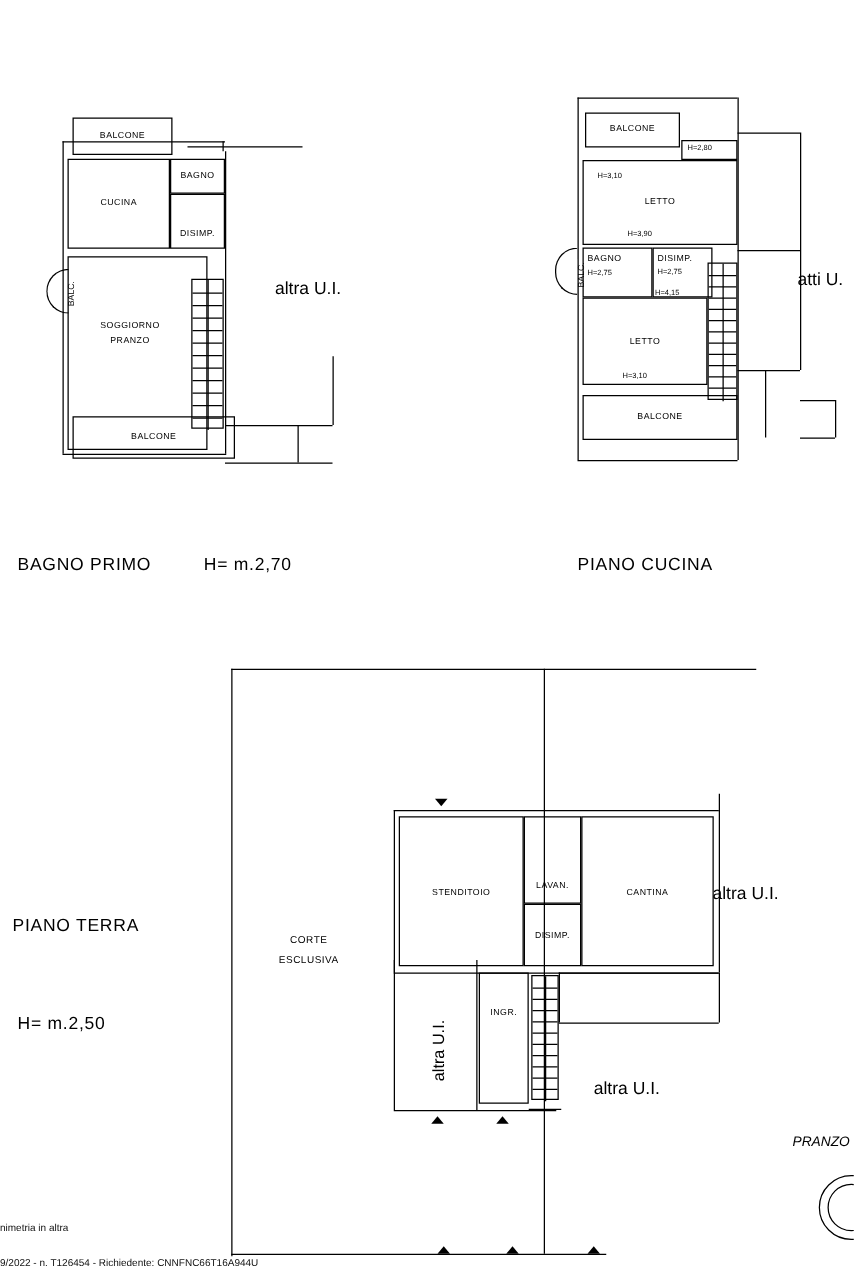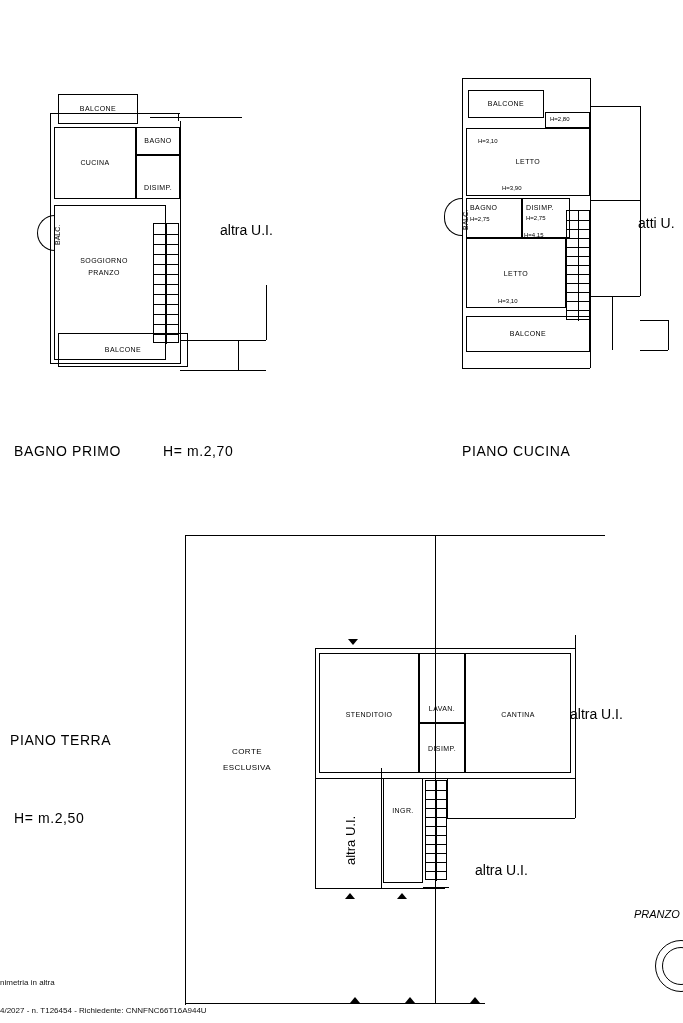--- a/index.html
+++ b/index.html
@@ -217,13 +217,13 @@
 <div class="big" style="left:475px;top:862px;">altra U.I.</div>
 
 <div class="title" style="left:10px;top:732px;">PIANO TERRA</div>
 <div class="title" style="left:14px;top:810px;">H= m.2,50</div>
 
 <div class="big" style="left:634px;top:908px;font-size:11px;font-style:italic;">PRANZO</div>
 <div class="compass" style="left:655px;top:940px;width:50px;height:50px;"></div>
 <div class="compass" style="left:662px;top:947px;width:36px;height:36px;"></div>
 
 <div class="foot" style="left:0px;top:978px;">nimetria in altra</div>
-<div class="foot" style="left:0px;top:1006px;">4/2027 - n. T126454 - Richiedente: CNNFNC66T16A944U</div>
+<div class="foot" style="left:0px;top:1006px;">9/2022 - n. T126454 - Richiedente: CNNFNC66T16A944U</div>
 
 </body></html>

